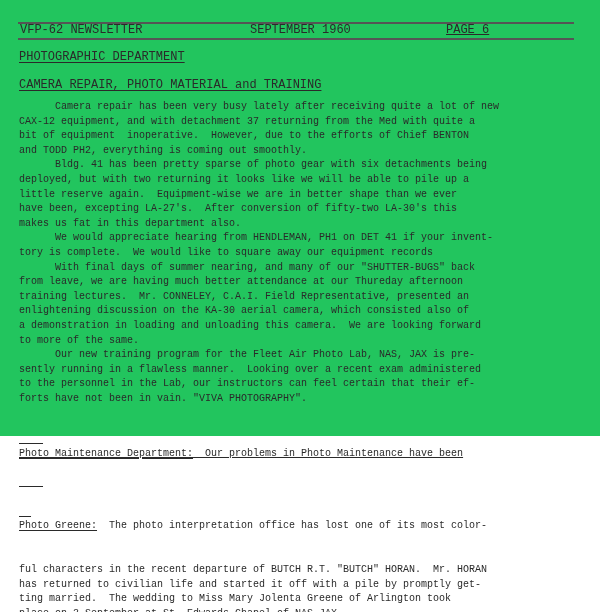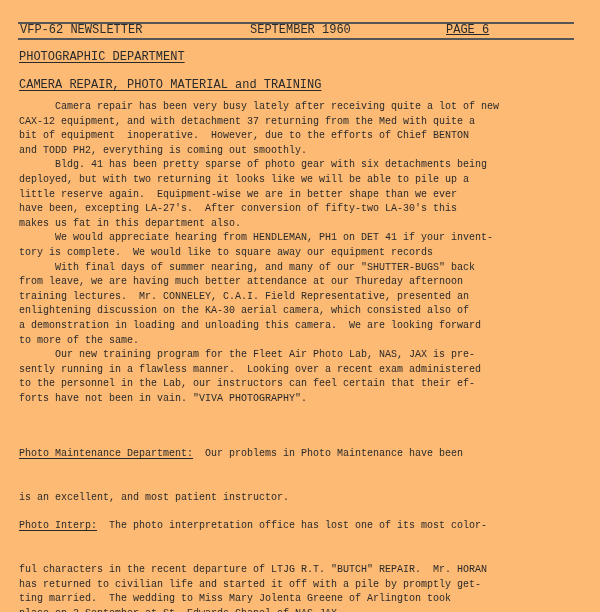--- a/index.html
+++ b/index.html
@@ -1,18 +1,18 @@
 <!DOCTYPE html>
 <html><head>
 <meta charset="utf-8">
 <style>
   html, body { margin:0; padding:0; background:#ffffff; }
   body { width:600px; height:612px; overflow:hidden; position:relative;
          font-family:"Liberation Mono","DejaVu Sans Mono",monospace; color:#2a2a2a; }
-  .page { position:absolute; left:0; top:0; width:600px; height:612px; background:#fdba74; }
+  .page { position:absolute; left:0; top:0; width:600px; height:436px; background:#22c55e; }
   .header { position:absolute; left:18px; top:22px; width:556px; height:14px;
             border-top:2px solid #555; border-bottom:2px solid #555; font-size:12px; line-height:14px; }
   .header span { position:absolute; top:-1px; white-space:nowrap; }
   .h-left { left:2px; }
   .h-mid { left:232px; }
   .h-right { left:428px;text-decoration:underline; }
   .heading { position:absolute; left:19px; font-size:12px; line-height:14px; white-space:nowrap;
              text-decoration:underline; text-underline-offset:2px; }
   .para { position:absolute; left:19px; width:570px; font-size:10px; line-height:14.6px; white-space:pre; }
   .lbl { text-decoration:underline; text-underline-offset:2px; }
@@ -26,23 +26,23 @@
     <span class="h-left">VFP-62 NEWSLETTER</span>
     <span class="h-mid">SEPTEMBER 1960</span>
     <span class="h-right">PAGE 6</span>
   </div>
 
   <div class="heading" style="top:78px;">CAMERA REPAIR, PHOTO MATERIAL and TRAINING</div>
   <div class="heading" style="top:50px;">PHOTOGRAPHIC DEPARTMENT</div>
 
   <div class="para" id="camera" style="top:100px;"><div>      Camera repair has been very busy lately after receiving quite a lot of new</div><div>CAX-12 equipment, and with detachment 37 returning from the Med with quite a</div><div>bit of equipment  inoperative.  However, due to the efforts of Chief BENTON</div><div>and TODD PH2, everything is coming out smoothly.</div><div>      Bldg. 41 has been pretty sparse of photo gear with six detachments being</div><div>deployed, but with two returning it looks like we will be able to pile up a</div><div>little reserve again.  Equipment-wise we are in better shape than we ever</div><div>have been, excepting LA-27's.  After conversion of fifty-two LA-30's this</div><div>makes us fat in this department also.</div><div>      We would appreciate hearing from HENDLEMAN, PH1 on DET 41 if your invent-</div><div>tory is complete.  We would like to square away our equipment records</div><div>      With final days of summer nearing, and many of our "SHUTTER-BUGS" back</div><div>from leave, we are having much better attendance at our Thureday afternoon</div><div>training lectures.  Mr. CONNELEY, C.A.I. Field Representative, presented an</div><div>enlightening discussion on the KA-30 aerial camera, which consisted also of</div><div>a demonstration in loading and unloading this camera.  We are looking forward</div><div>to more of the same.</div><div>      Our new training program for the Fleet Air Photo Lab, NAS, JAX is pre-</div><div>sently running in a flawless manner.  Looking over a recent exam administered</div><div>to the personnel in the Lab, our instructors can feel certain that their ef-</div><div>forts have not been in vain. "VIVA PHOTOGRAPHY".</div></div>
 
-  <div class="para" style="top:418px;">
+  <div class="para" style="top:418px;text-decoration:underline;">
     <div><span class="lbl">Photo Maintenance Department:</span><span>  Our problems in Photo Maintenance have been</span></div>
-    <div id="maint"><div>is an excellent, and most patient instructor.</div></div>
+    <div id="maint"></div>
   </div>
 
   <div class="para" style="top:490px;">
-    <div><span class="lbl">Photo Interp:</span><span>  The photo interpretation office has lost one of its most color-</span></div>
-    <div id="interp"><div>ful characters in the recent departure of LTJG R.T. "BUTCH" REPAIR.  Mr. HORAN</div><div>has returned to civilian life and started it off with a pile by promptly get-</div><div>ting married.  The wedding to Miss Mary Jolenta Greene of Arlington took</div><div>place on 3 September at St. Edwards Chapel of NAS JAX.</div></div>
+    <div><span class="lbl">Photo Greene:</span><span>  The photo interpretation office has lost one of its most color-</span></div>
+    <div id="interp"><div>ful characters in the recent departure of BUTCH R.T. "BUTCH" HORAN.  Mr. HORAN</div><div>has returned to civilian life and started it off with a pile by promptly get-</div><div>ting married.  The wedding to Miss Mary Jolenta Greene of Arlington took</div><div>place on 3 September at St. Edwards Chapel of NAS JAX.</div></div>
   </div>
 
 </div>
 
 </body></html>

